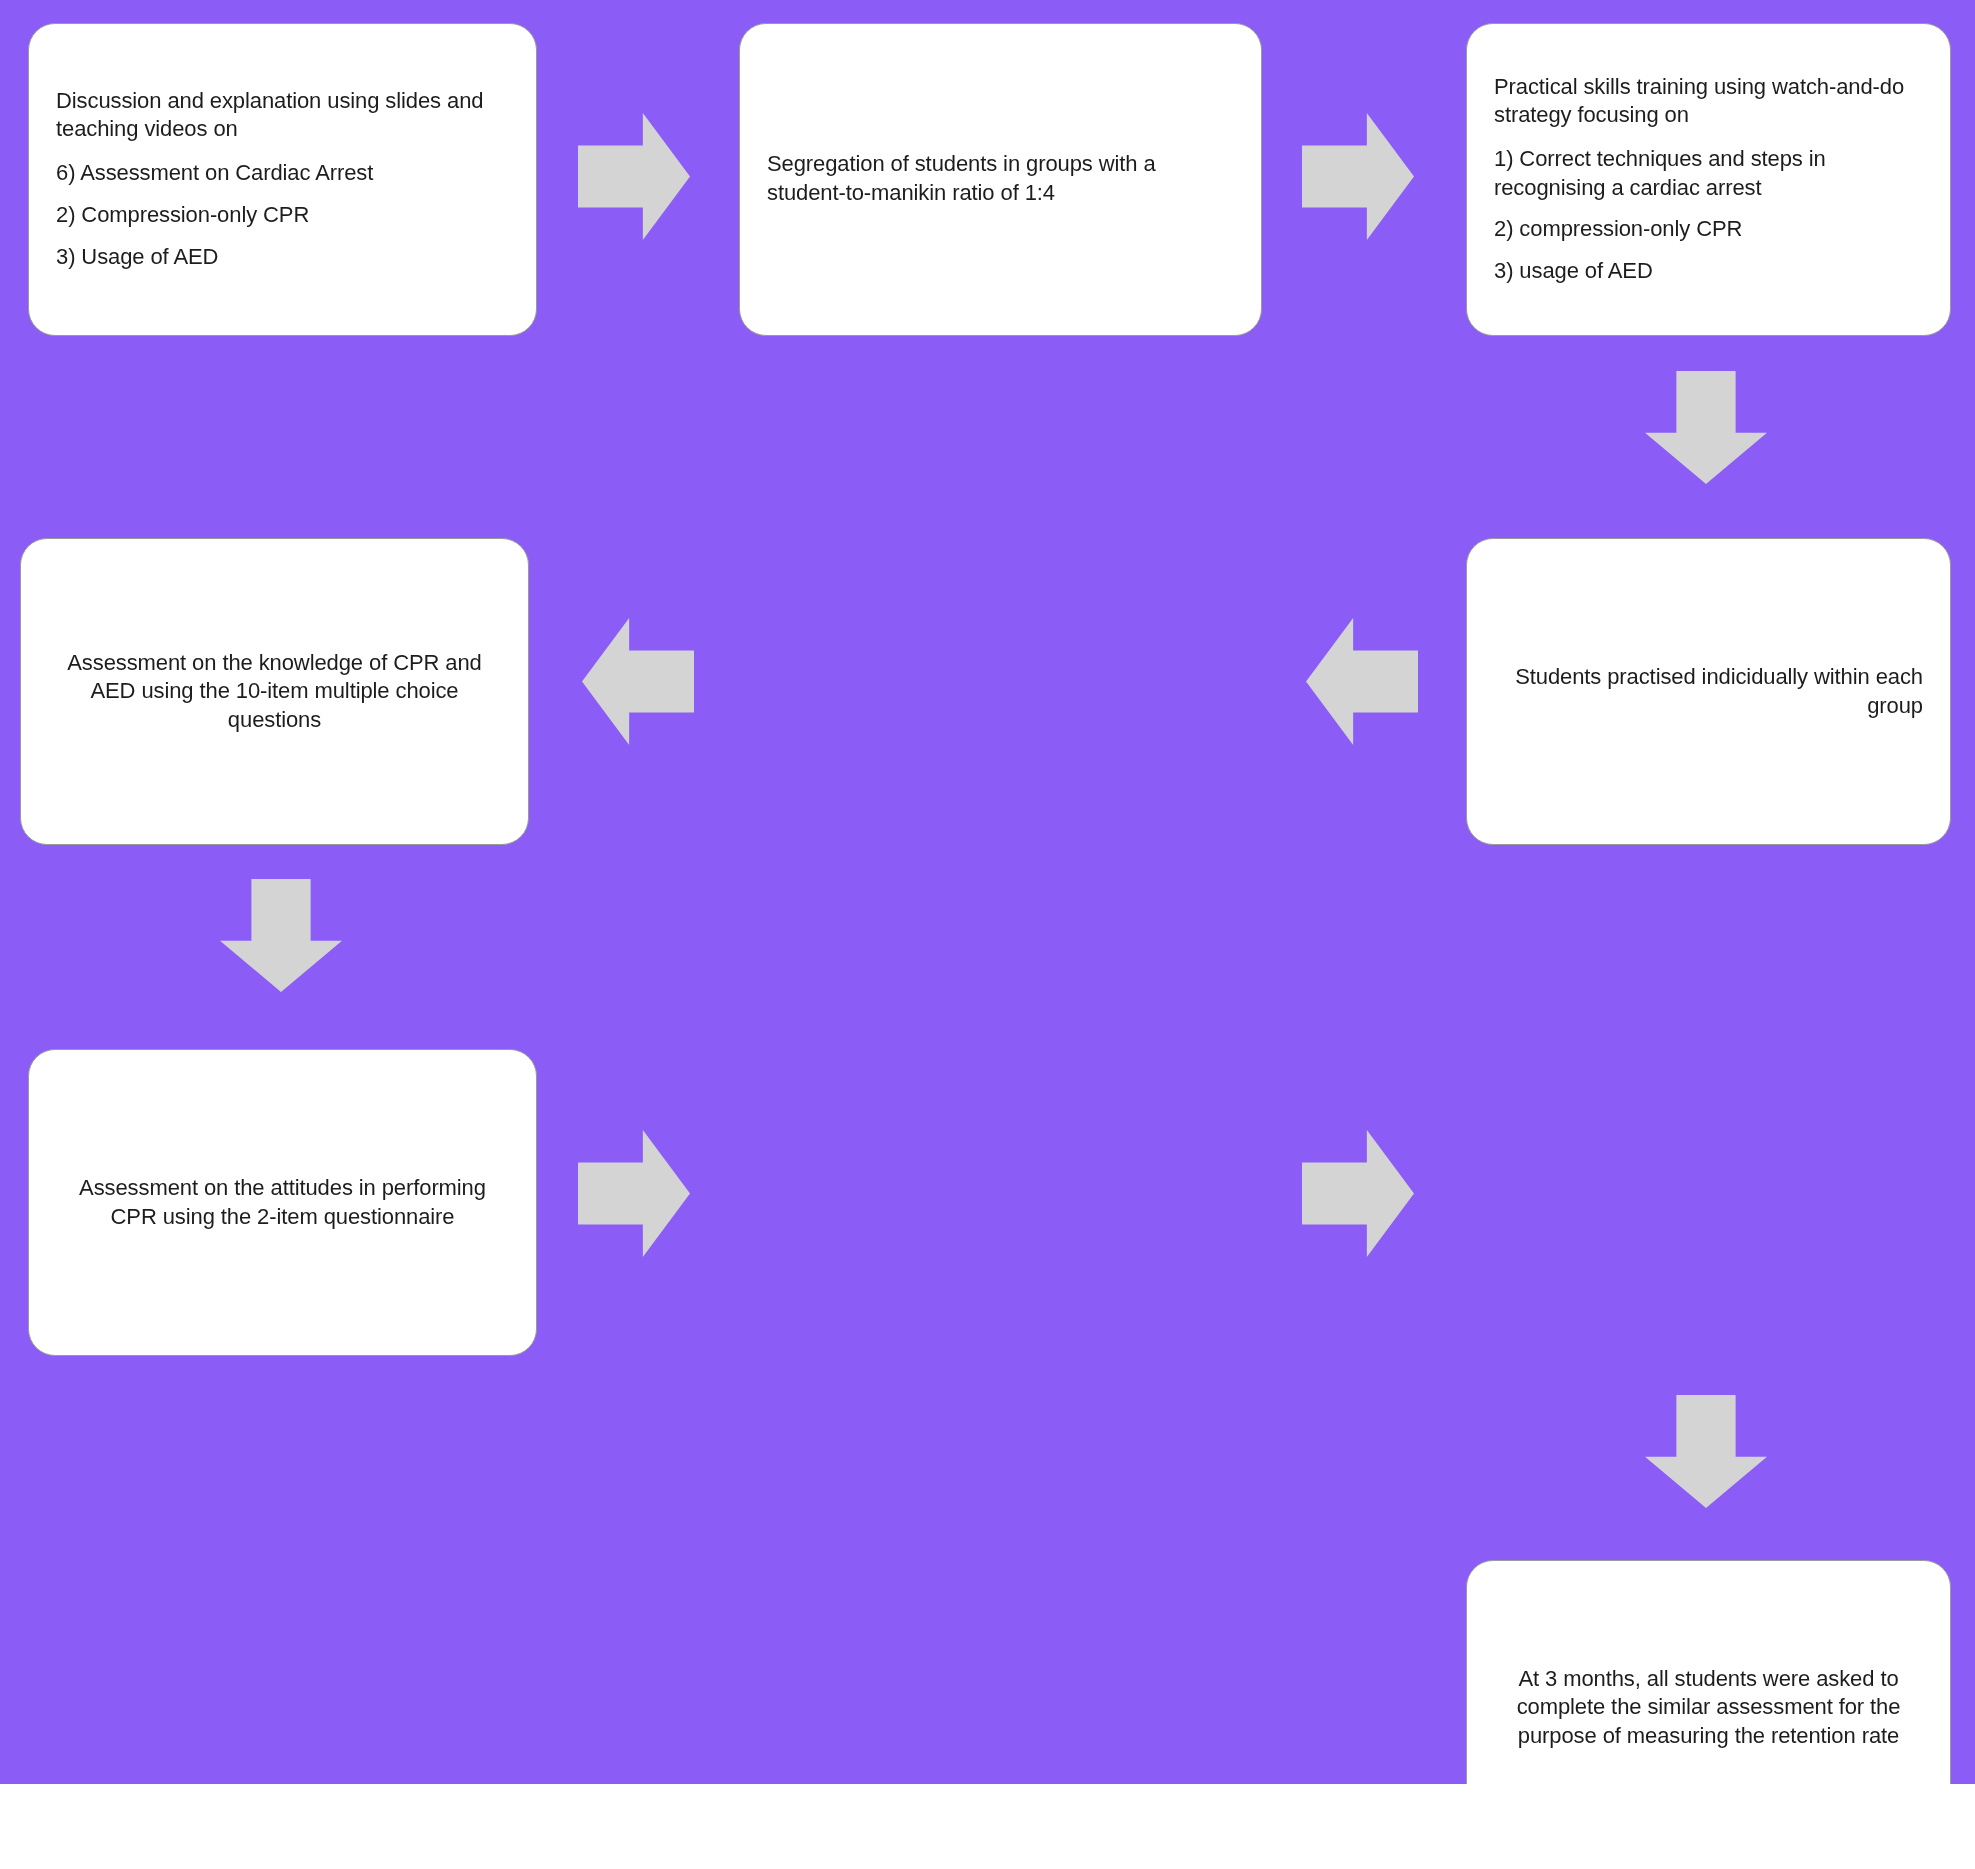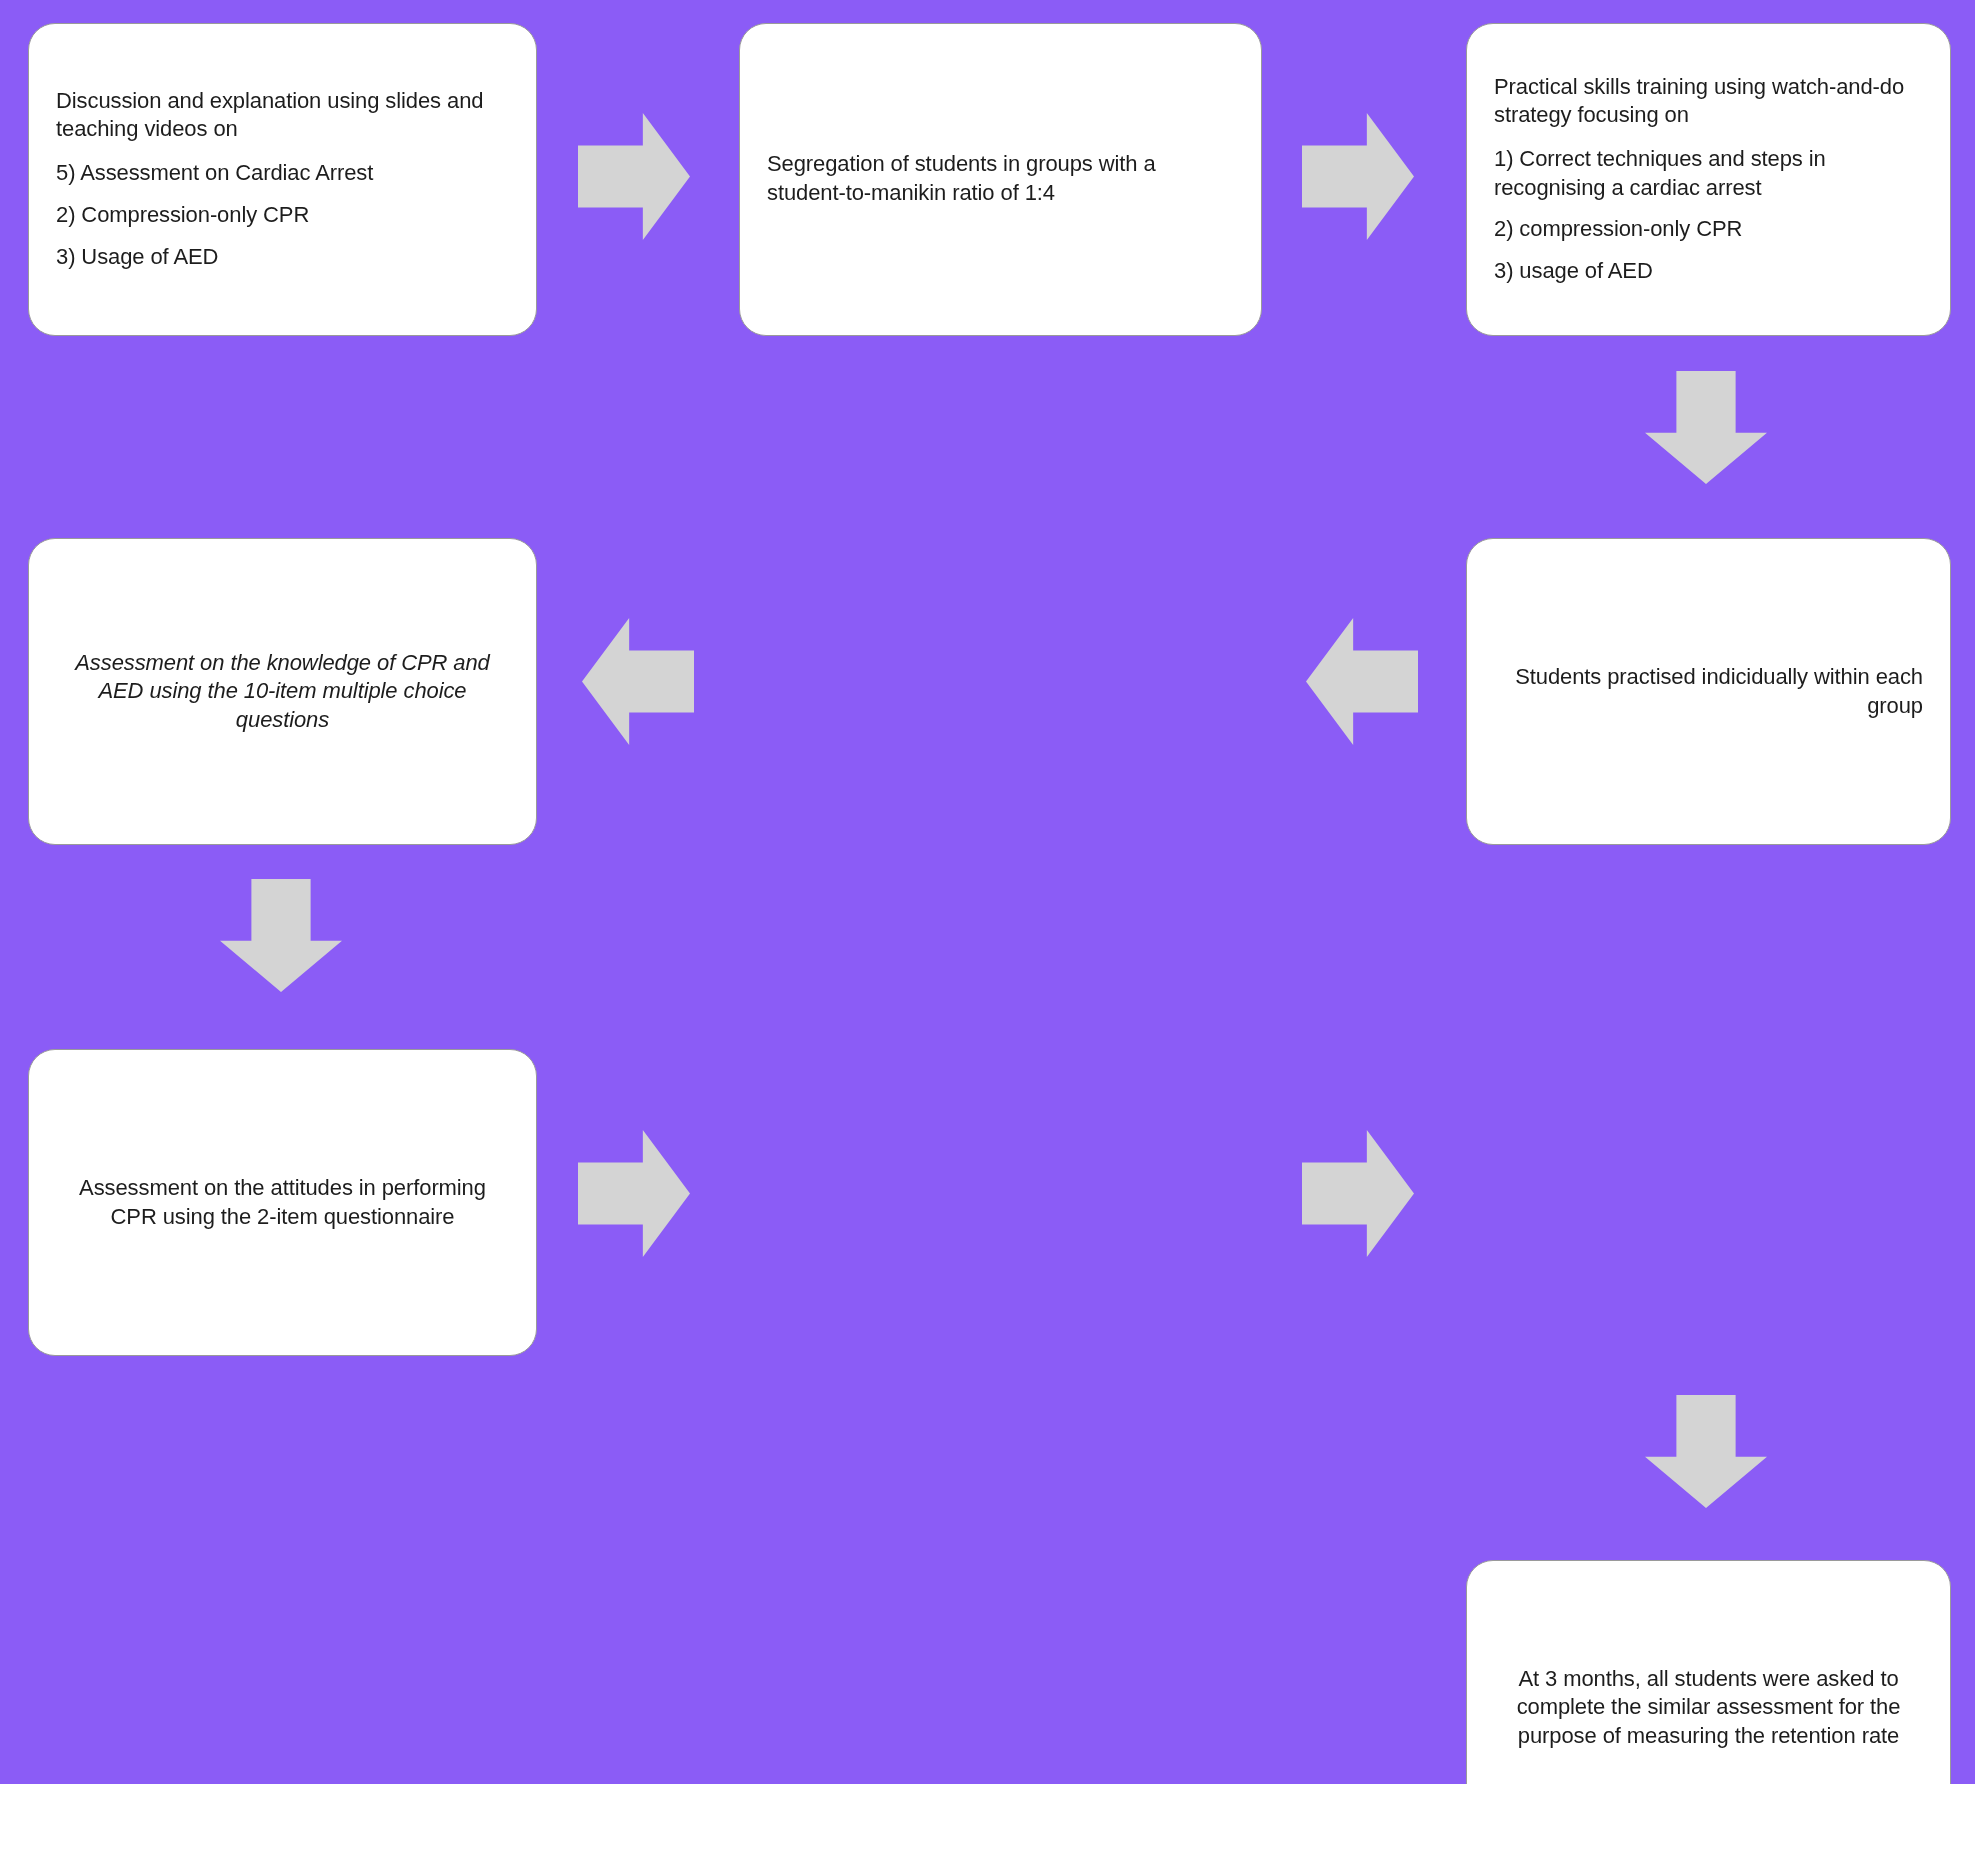--- a/index.html
+++ b/index.html
@@ -47,21 +47,21 @@
   }
   .arrow svg { display: block; width: 100%; height: 100%; }
 </style>
 </head>
 <body>
 
 <div id="canvas">
 
   <div class="node leftalign" style="left:28px; top:22.5px; width:509px; height:313px;">
     <p class="line para">Discussion and explanation using slides and teaching videos on</p>
-    <p class="line item">5) Assessment on Cardiac Arrest</p>
+    <p class="line item">6) Assessment on Cardiac Arrest</p>
     <p class="line item">2) Compression-only CPR</p>
     <p class="line item">3) Usage of AED</p>
   </div>
 
   <div class="arrow" style="left:578px; top:113px; width:112px; height:127px;">
     <svg viewBox="0 0 190 215" preserveAspectRatio="none" aria-hidden="true">
       <polygon points="0,55 110,55 110,0 190,107.5 110,215 110,160 0,160" fill="#d4d4d4"></polygon>
     </svg>
   </div>
 
@@ -81,21 +81,21 @@
     <p class="line item">2) compression-only CPR</p>
     <p class="line item">3) usage of AED</p>
   </div>
 
   <div class="arrow" style="left:1645px; top:371px; width:122px; height:113px;">
     <svg viewBox="0 0 206 192" preserveAspectRatio="none" aria-hidden="true">
       <polygon points="53,0 153,0 153,105 206,105 103,192 0,105 53,105" fill="#d4d4d4"></polygon>
     </svg>
   </div>
 
-  <div class="node center" style="left:28px; top:538px; width:509px; height:307px;font-style:italic;">
+  <div class="node center" style="left:20px; top:538px; width:509px; height:307px;">
     <p class="line body">Assessment on the knowledge of CPR and AED using the 10-item multiple choice questions</p>
   </div>
 
   <div class="arrow" style="left:582px; top:618px; width:112px; height:127px;">
     <svg viewBox="0 0 190 215" preserveAspectRatio="none" aria-hidden="true">
       <polygon points="190,55 80,55 80,0 0,107.5 80,215 80,160 190,160" fill="#d4d4d4"></polygon>
     </svg>
   </div>
 
 

